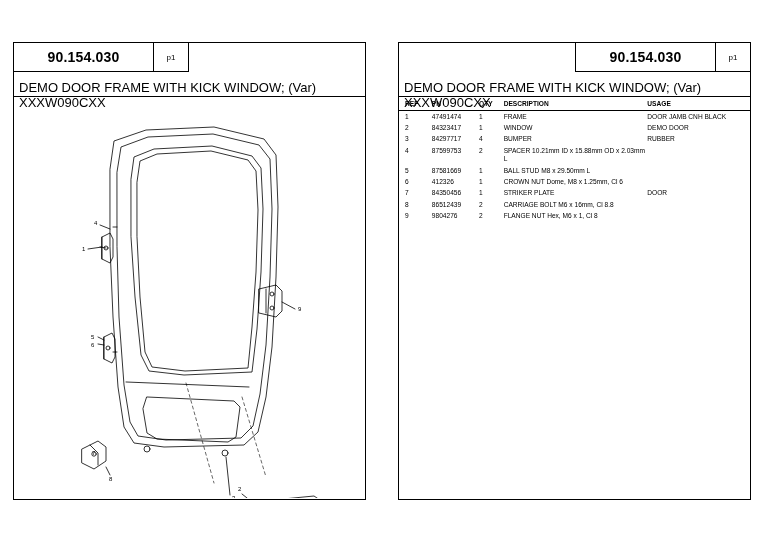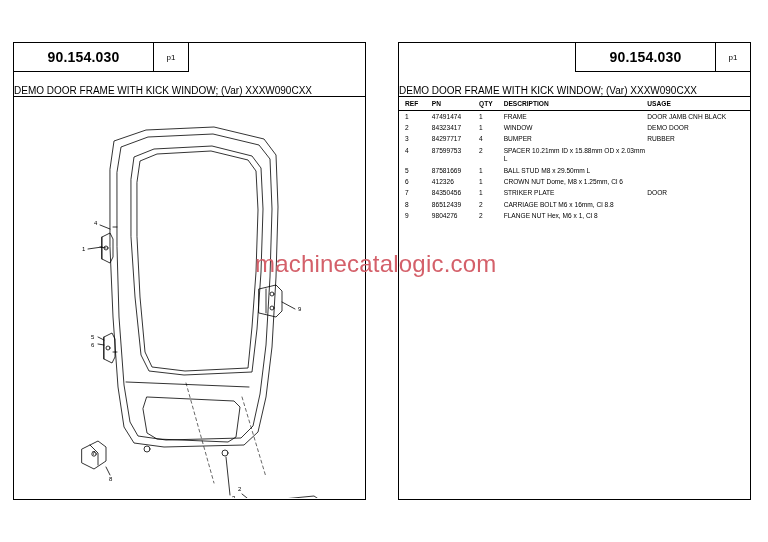--- a/index.html
+++ b/index.html
@@ -60,22 +60,23 @@
   .code-right { left: 575px; top: 42px;  width: 176px; }
 
   
   .title-row {
     position: absolute;
     box-sizing: border-box;
     border: 1px solid #000;
     border-top: none;
     height: 17px;
     display: flex;
-    align-items: flex-end;
-    font-size: 10px;
+    align-items: flex-start;
+    padding-left: 5px;
+    font-size: 13px;
   }
   .title-left  { left: 13px;  top: 80px; width: 353px; }
   .title-right { left: 398px; top: 80px; width: 353px; }
 
   
   .draw-area {
     position: absolute;
     left: 13px;
     top: 97px;
     width: 353px;
@@ -247,21 +248,20 @@
         <text x="218" y="403">3</text>
         <text x="239" y="423">3</text>
         <text x="224" y="394">2</text>
         <text x="133" y="436">6</text>
         <text x="205" y="449">9</text>
         <text x="78" y="358">7</text>
       </g>
     </svg>
   </div>
 
-  <div class="watermark">machinecatalogic.com</div>
 
   <div class="panel panel-right"></div>
 
   <div class="code-box code-right">
     <div class="code">90.154.030</div>
     <div class="pg">p1</div>
   </div>
 
   <div class="title-row title-right">
     <span>DEMO DOOR FRAME WITH KICK WINDOW; (Var) XXXW090CXX</span>

